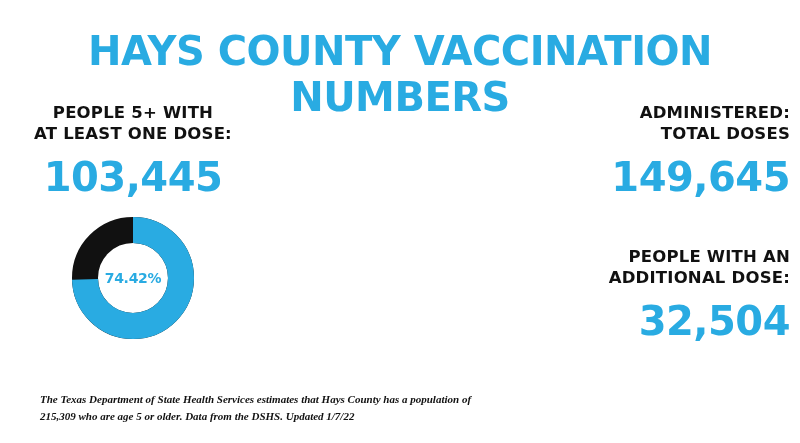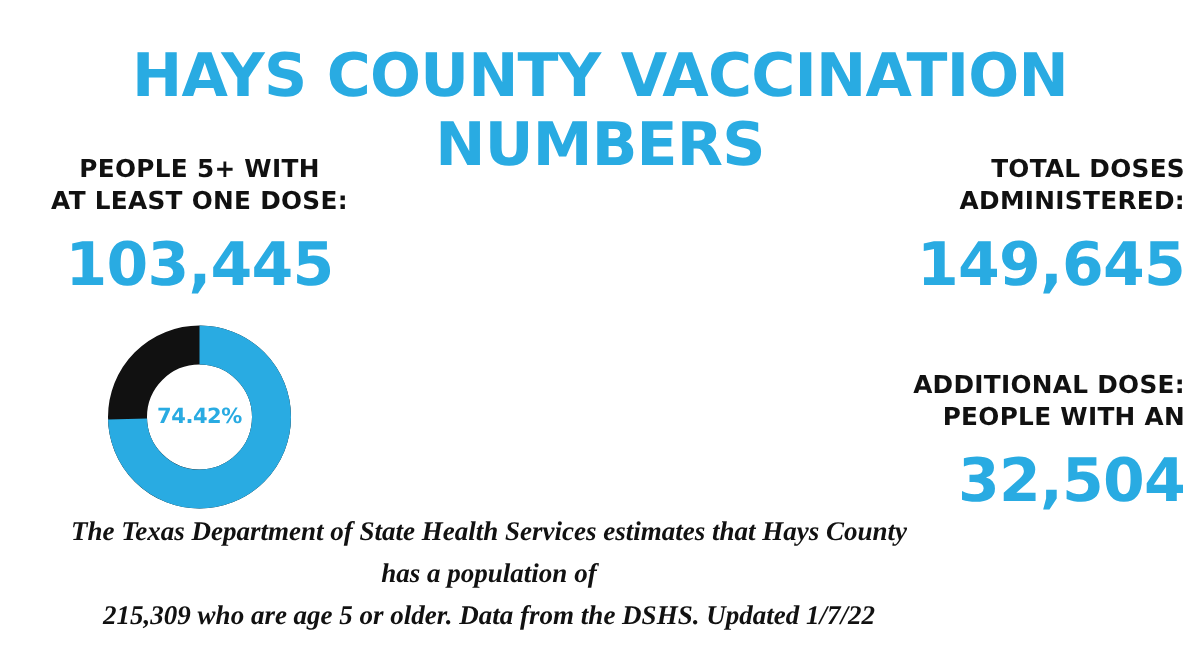--- a/index.html
+++ b/index.html
@@ -97,25 +97,25 @@
     width: 100%;
   }
   .spacer-block {
     height: 46px;
   }
   .footnote {
     position: absolute;
     left: 40px;
     right: 40px;
     bottom: 18px;
-    text-align: center;
+    text-align: left;
     font-family: "Liberation Serif", serif;
     font-style: italic;
     font-weight: bold;
-    font-size: 18px;
+    font-size: 11px;
     line-height: 1.55;
     color: #111111;
   }
 </style>
 </head>
 <body>
 
 <div class="poster">
 
   <div class="title">HAYS COUNTY VACCINATION NUMBERS</div>
@@ -133,30 +133,30 @@
           <circle cx="64" cy="64" r="48" fill="none" stroke="#111111" stroke-width="26"></circle>
           <circle id="arc0" cx="64" cy="64" r="48" fill="none" stroke="#29ABE2" stroke-width="26" stroke-dasharray="224.4454322689463 77.14746247567385" transform="rotate(-90 64 64)"></circle>
         </svg>
         <div class="donut-pct">74.42%</div>
       </div>
     </div>
 
 
     <div class="col col-right">
       <div class="stat-label">
+        <div>ADMINISTERED:</div>
         <div>TOTAL DOSES</div>
-        <div>ADMINISTERED:</div>
       </div>
       <div class="stat-value">149,645</div>
 
       <div class="spacer-block"></div>
 
       <div class="stat-label">
+        <div>PEOPLE WITH AN</div>
         <div>ADDITIONAL DOSE:</div>
-        <div>PEOPLE WITH AN</div>
       </div>
       <div class="stat-value">32,504</div>
     </div>
 
   </div>
 
   <div class="footnote">
     <div>The Texas Department of State Health Services estimates that Hays County has a population of</div>
     <div>215,309 who are age 5 or older. Data from the DSHS. Updated 1/7/22</div>
   </div>

